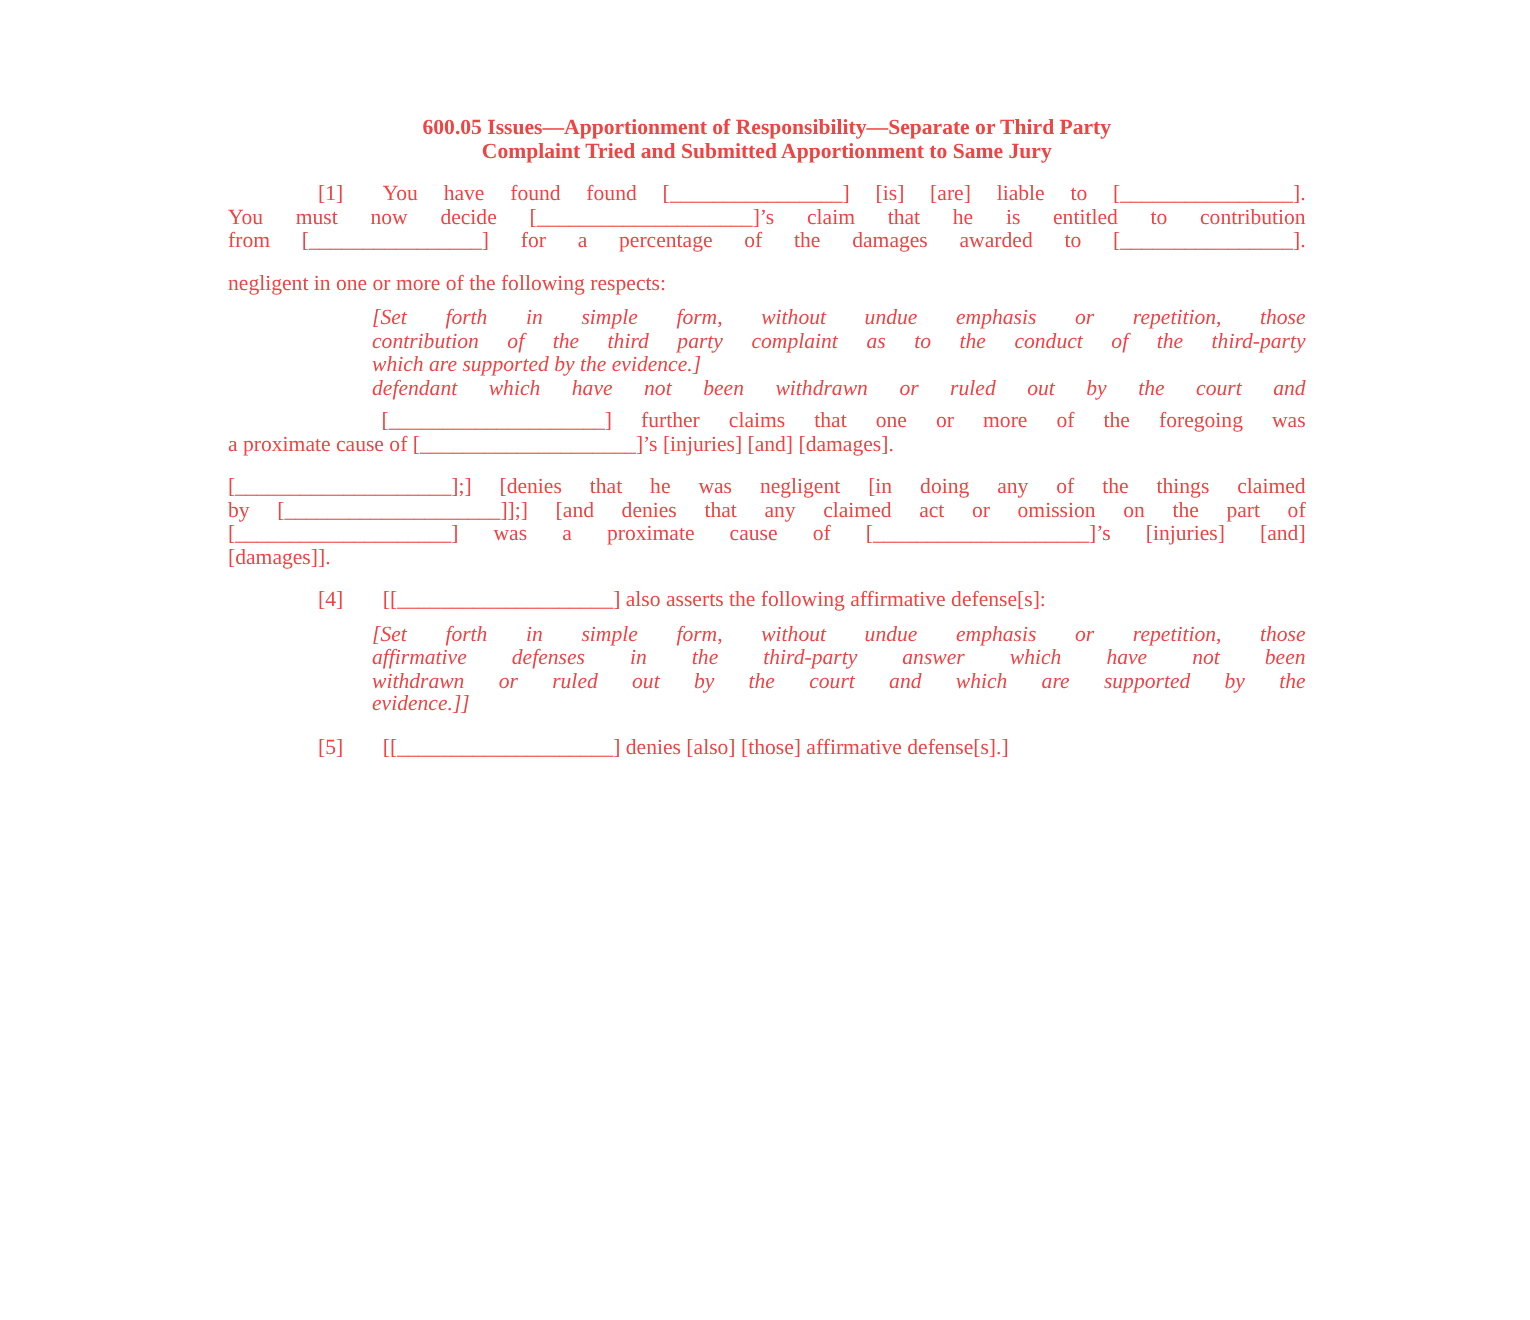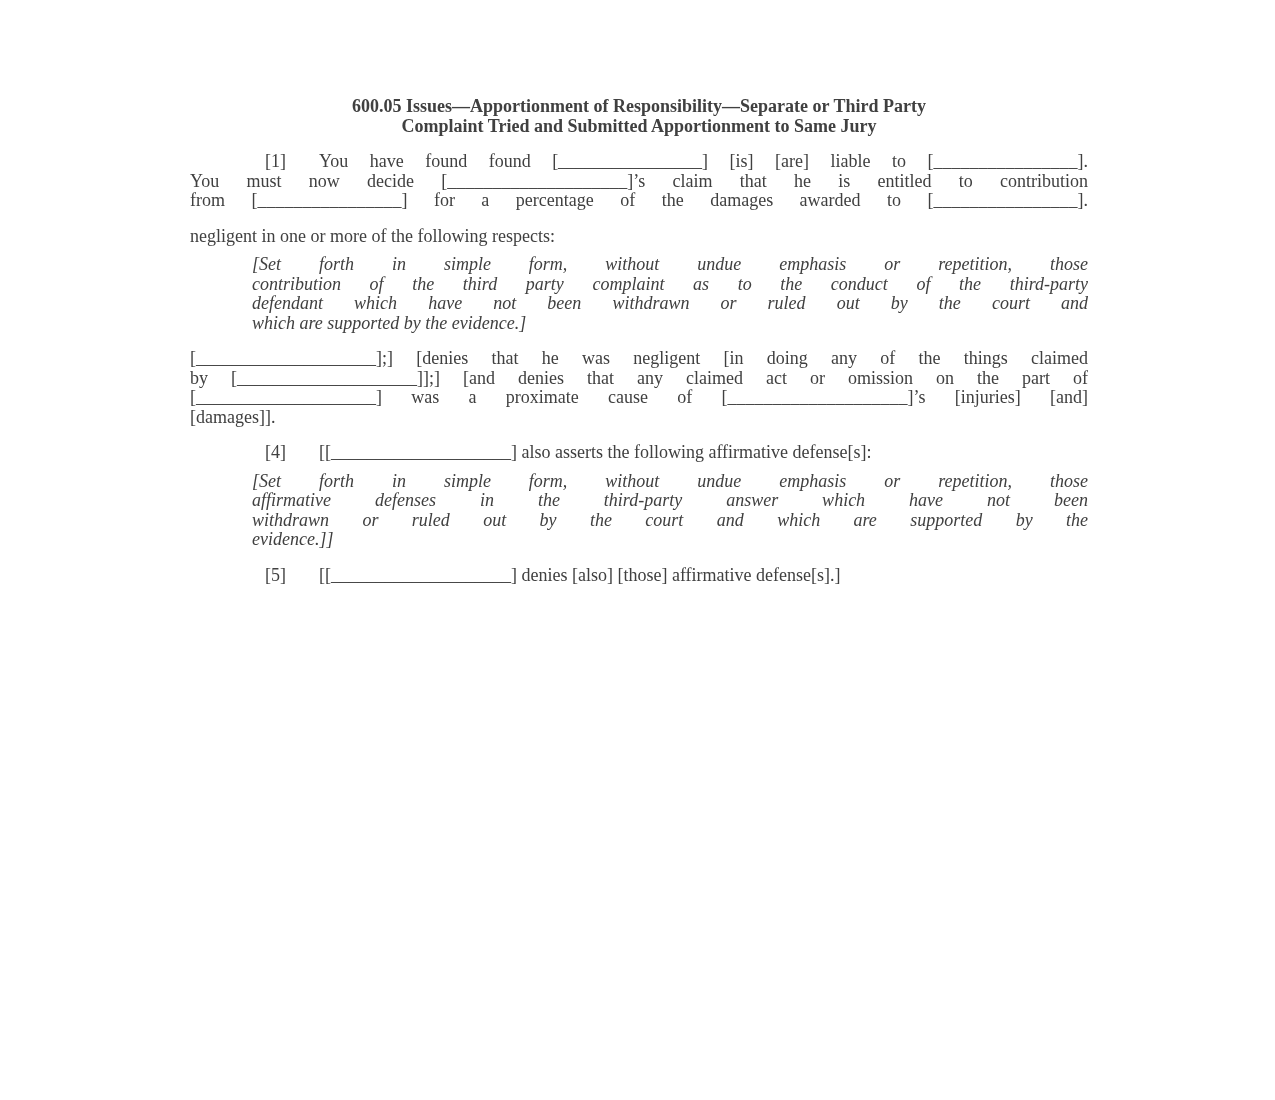--- a/index.html
+++ b/index.html
@@ -5,21 +5,21 @@
   html, body {
     margin: 0;
     padding: 0;
     background: #ffffff;
   }
   .page {
     position: relative;
     width: 1275px;
     height: 924px;
     background: #ffffff;
-    color: #404040;
+    color: #ef4444;
     font-family: "Liberation Serif", serif;
     font-size: 18px;
     overflow: hidden;
   }
   .content {
     position: absolute;
     left: 190px;
     top: 96px;
     width: 898px;
   }
@@ -31,21 +31,21 @@
   }
   .title-line {
     white-space: nowrap;
   }
   .para {
     margin: 16px 0 0 0;
     line-height: 19.5px;
   }
   .para.directive {
     margin-top: 9px;
-    margin-left: 62px;
+    margin-left: 120px;
     font-style: italic;
   }
   .para.continuation {
     margin-top: 8px;
   }
   .line {
     white-space: nowrap;
     text-align: justify;
     text-align-last: justify;
   }
@@ -81,24 +81,28 @@
       <div class="line">from [________________] for a percentage of the damages awarded to [________________].</div>
     </div>
 
     <div class="para">
       <div class="line last">negligent in one or more of the following respects:</div>
     </div>
 
     <div class="para directive">
       <div class="line">[Set forth in simple form, without undue emphasis or repetition, those</div>
       <div class="line">contribution of the third party complaint as to the conduct of the third-party</div>
+      <div class="line last">which are supported by the evidence.]</div>
       <div class="line">defendant which have not been withdrawn or ruled out by the court and</div>
-      <div class="line last">which are supported by the evidence.]</div>
     </div>
 
+    <div class="para continuation">
+      <div class="line cont-indent">[____________________] further claims that one or more of the foregoing was</div>
+      <div class="line last">a proximate cause of [____________________]’s [injuries] [and] [damages].</div>
+    </div>
 
     <div class="para">
       <div class="line">[____________________];] [denies that he was negligent [in doing any of the things claimed</div>
       <div class="line">by [____________________]];] [and denies that any claimed act or omission on the part of</div>
       <div class="line">[____________________] was a proximate cause of [____________________]’s [injuries] [and]</div>
       <div class="line last">[damages]].</div>
     </div>
 
     <div class="para">
       <div class="line first-line last"><span class="pnum">[4]</span><span>[[____________________] also asserts the following affirmative defense[s]:</span></div>

